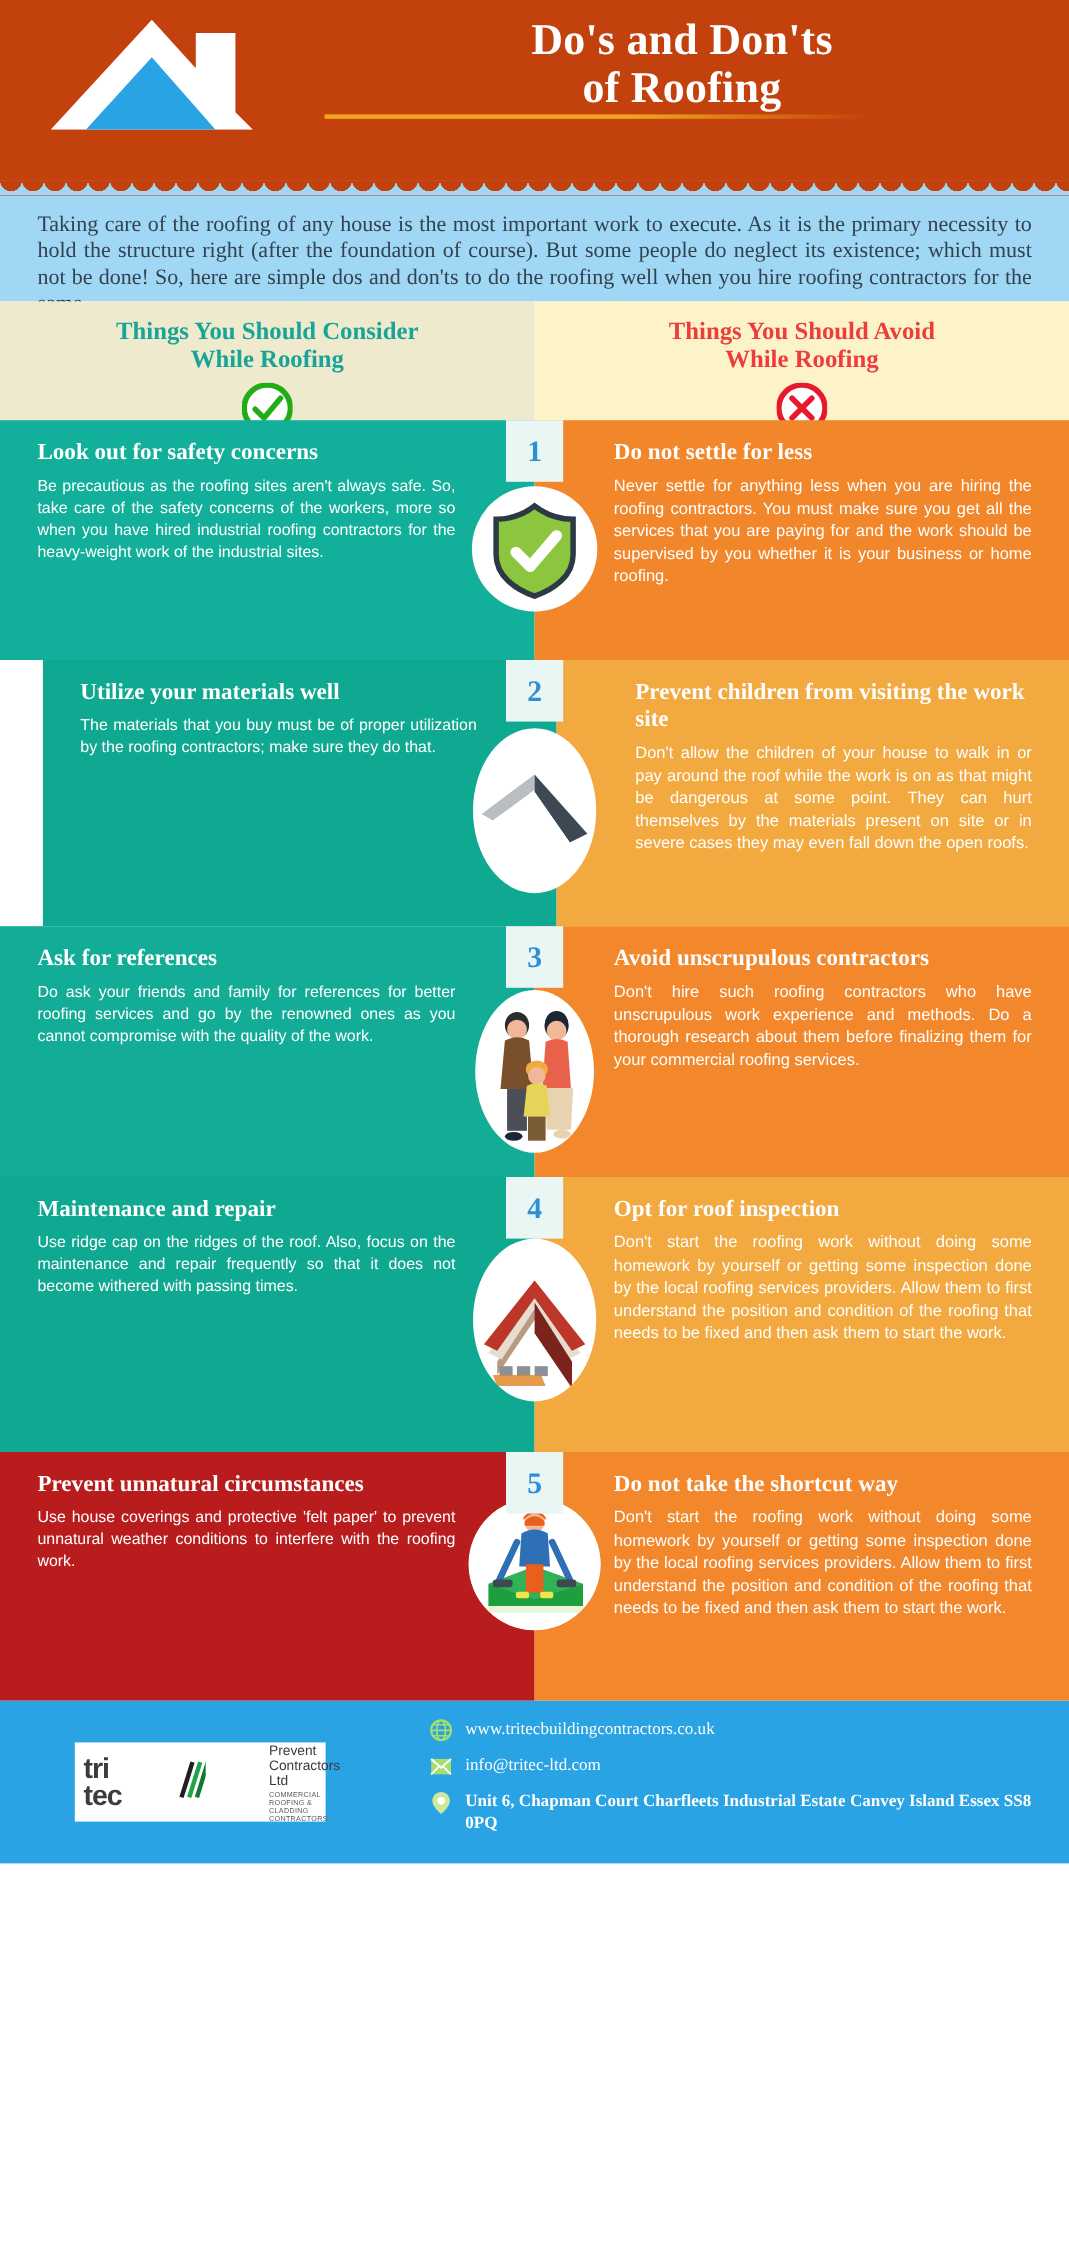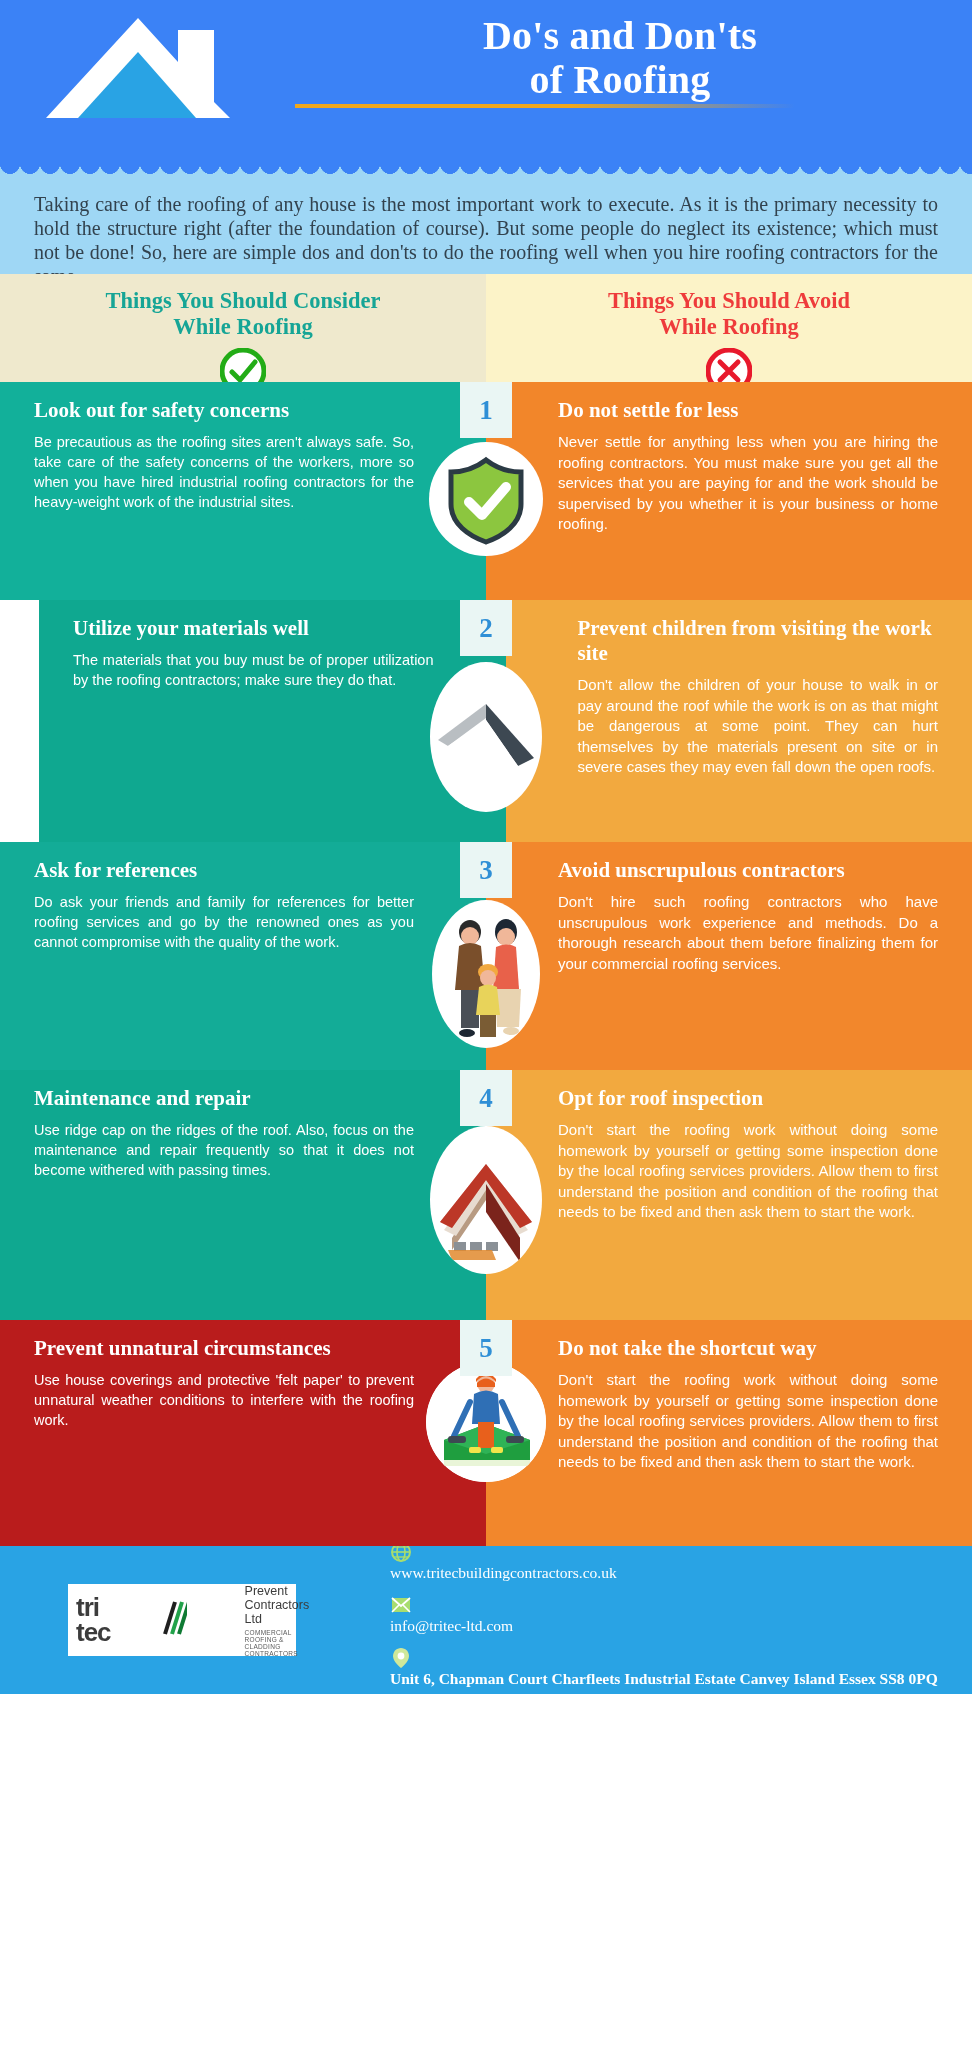--- a/index.html
+++ b/index.html
@@ -9,21 +9,21 @@
     font-family: "Liberation Sans", sans-serif;
     background: #ffffff;
     overflow: hidden;
   }
   .page { position: relative; width: 972px; height: 2048px; }
 
   
   .header {
     position: relative;
     height: 178px;
-    background: #3b82f6;
+    background: #c2410c;
     overflow: hidden;
   }
   .roof-logo {
     position: absolute;
     left: 46px; top: 14px;
     width: 262px; height: 104px;
   }
   .header-title {
     position: absolute;
     left: 310px; top: 14px;
@@ -190,21 +190,20 @@
   }
   .contacts { margin-left: 94px; }
   .contact-line {
     display: flex;
     align-items: flex-start;
     margin-bottom: 11px;
     color: #ffffff;
     font-family: "Liberation Serif", serif;
     font-size: 15.5px;
     line-height: 20px;
-    flex-direction: column;
   }
   .contact-line .ico {
     width: 22px; height: 22px;
     margin-right: 11px;
     flex: 0 0 22px;
   }
 </style>
 </head>
 <body>
 

